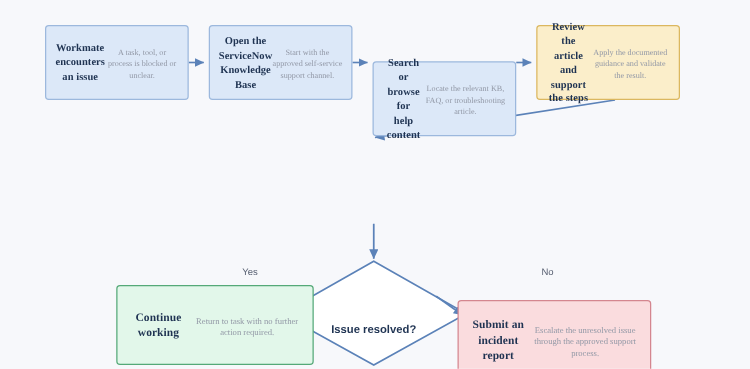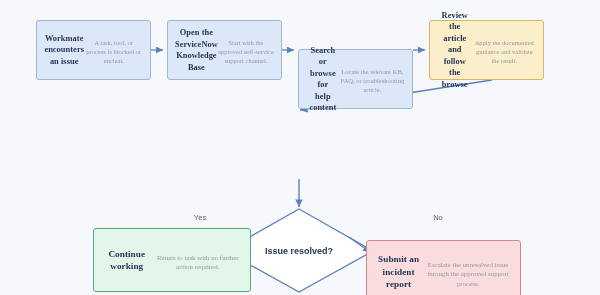--- a/index.html
+++ b/index.html
@@ -143,27 +143,27 @@
     <div class="title">
       <span>Search or browse for</span><br>
       <span>help content</span>
     </div>
     <div class="desc">Locate the relevant KB, FAQ, or troubleshooting article.</div>
   </div>
 
   <div class="node yellow" style="left:429px; top:20px; width:115px; height:60px;">
     <div class="title">
       <span>Review the article and</span><br>
-      <span>follow the browse</span>
+      <span>support the steps</span>
     </div>
     <div class="desc">Apply the documented guidance and validate the result.</div>
   </div>
 
 
-  <div class="diamond-label" style="left:239px; top:246px;">Issue resolved?</div>
+  <div class="diamond-label" style="left:239px; top:258px;">Issue resolved?</div>
 
   <div class="edge-label" style="left:180px; top:213px;">Yes</div>
   <div class="edge-label" style="left:418px; top:213px;">No</div>
 
   <div class="node green big" style="left:93px; top:228px; width:158px; height:64px;">
     <div class="title">Continue working</div>
     <div class="desc" style="max-width:126px;">Return to task with no further action required.</div>
   </div>
 
   <div class="node red big" style="left:366px; top:228px; width:155px; height:64px;">

